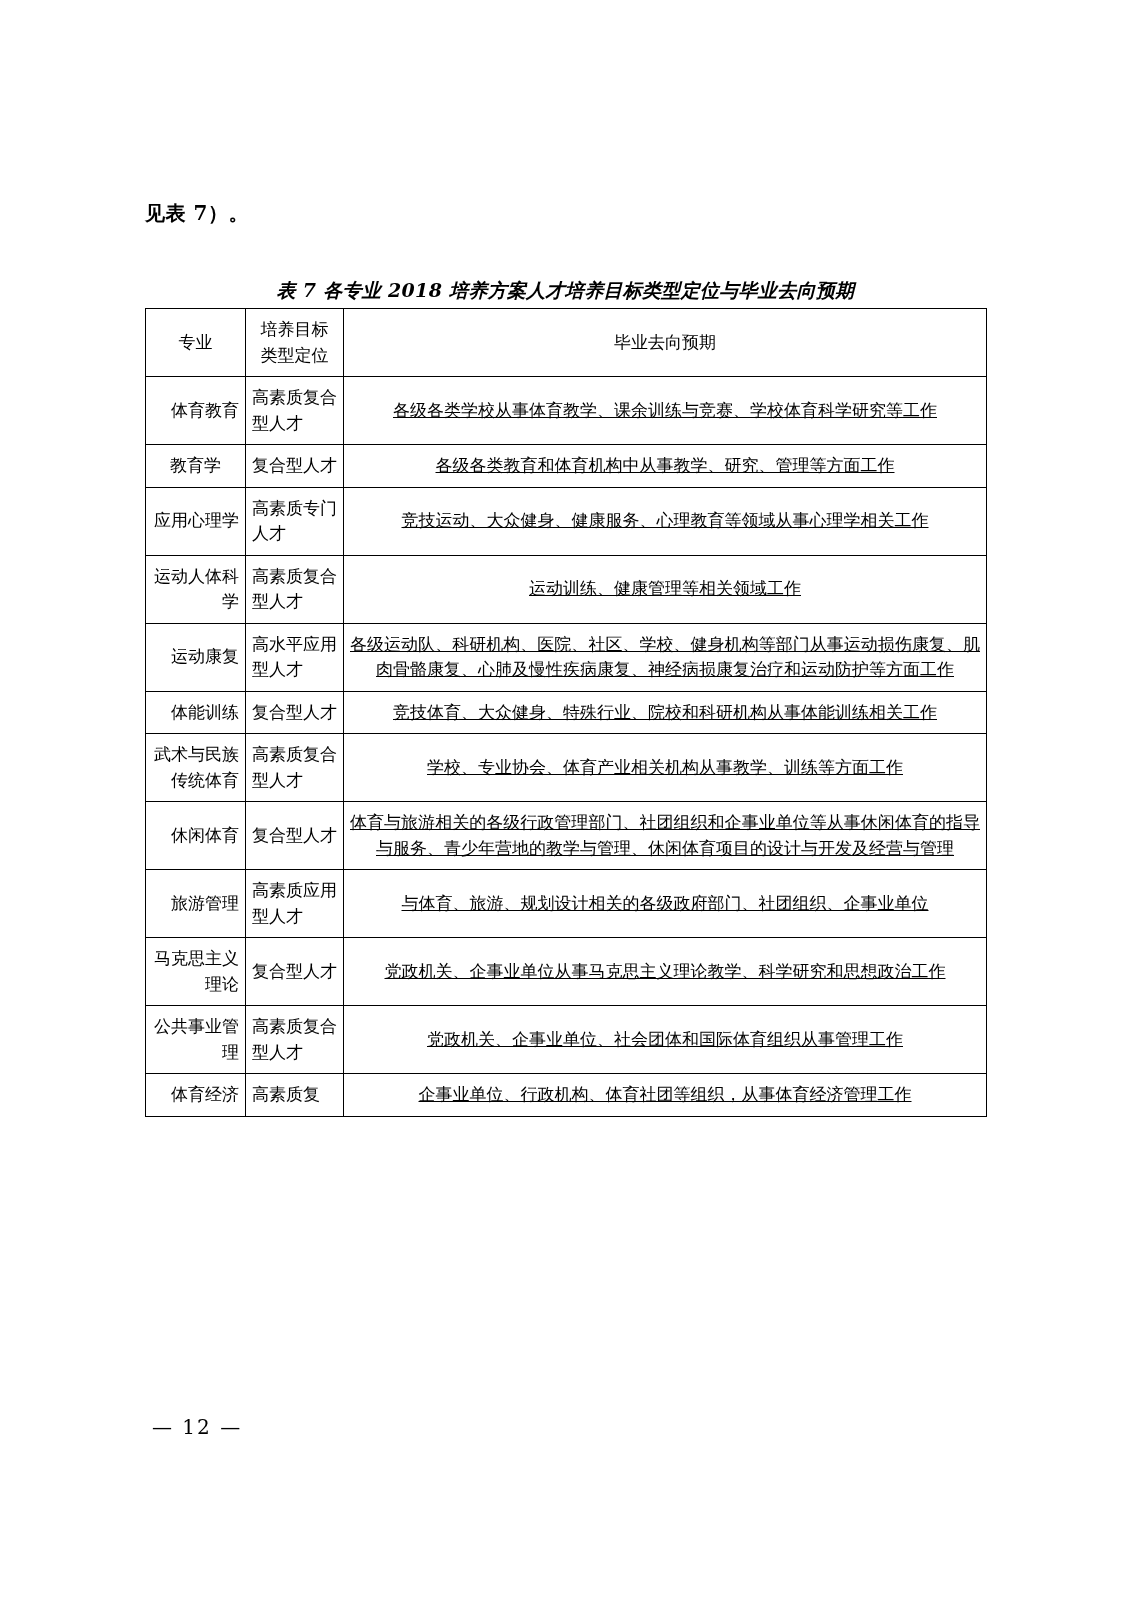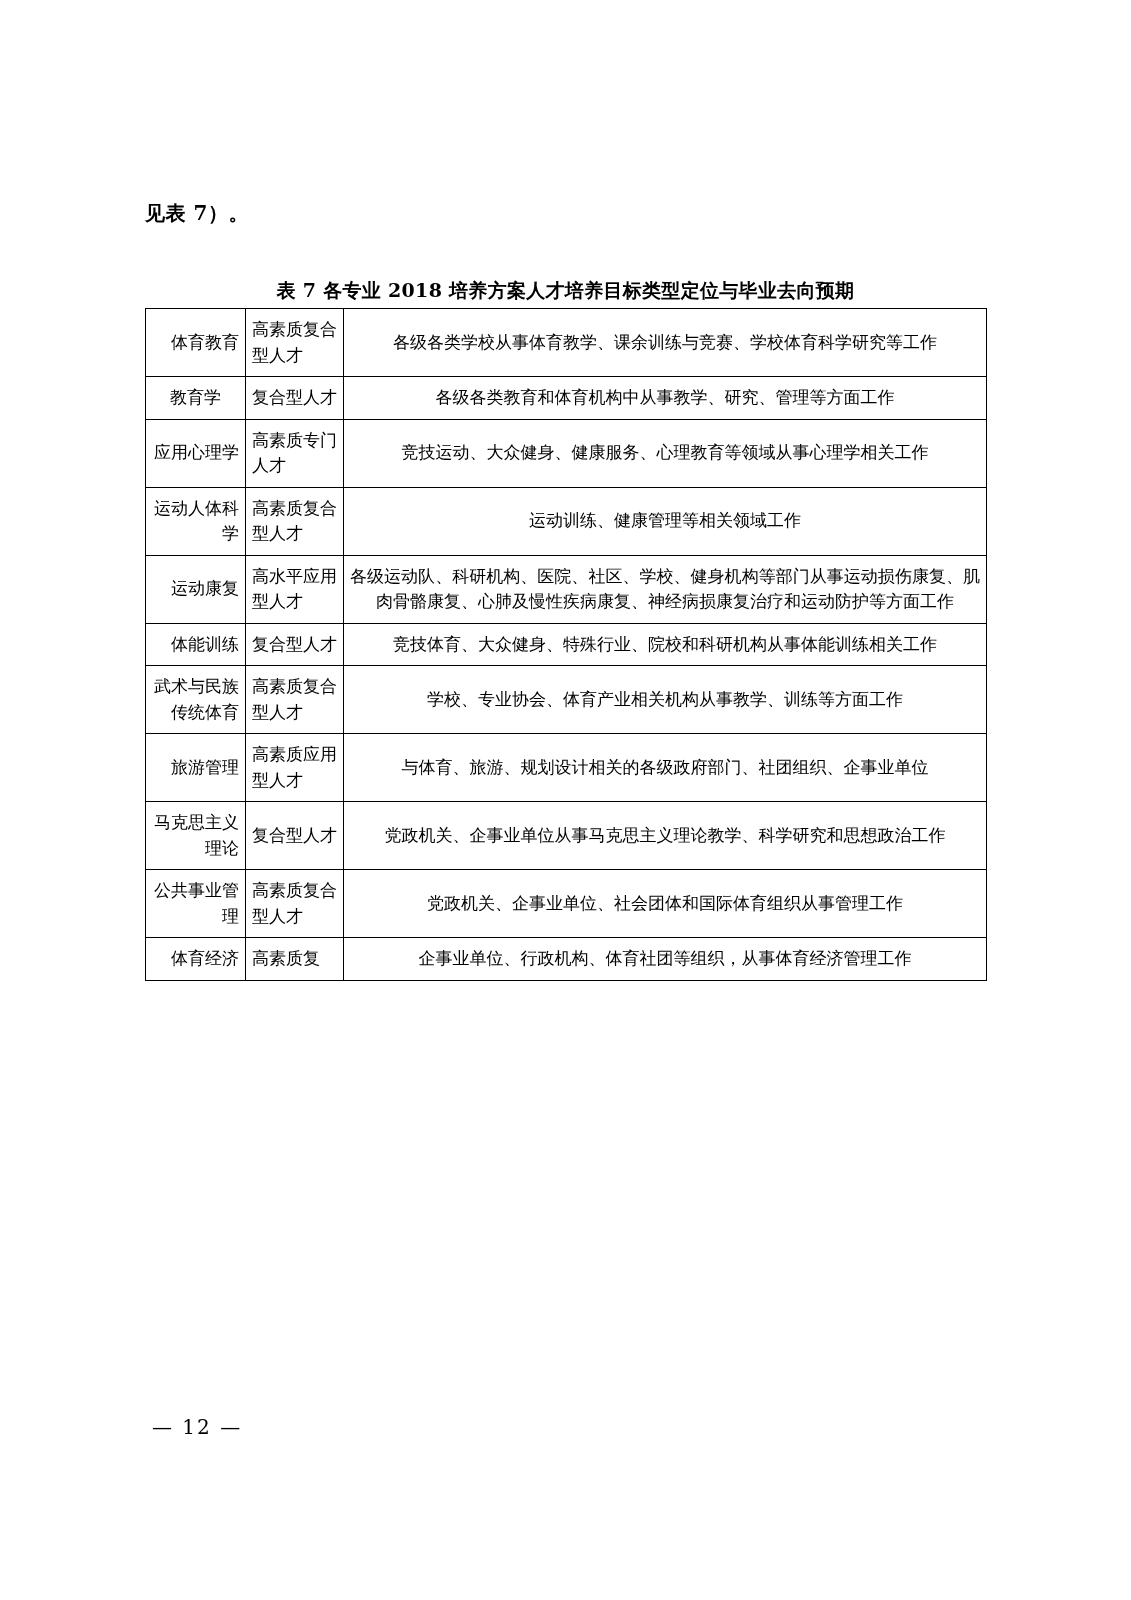--- a/index.html
+++ b/index.html
@@ -32,20 +32,21 @@
   }
   .table-title {
     position: absolute;
     left: 0;
     right: 0;
     top: 278px;
     text-align: center;
     font-size: 19px;
     font-weight: bold;
     letter-spacing: 0.3px;
+    font-style: italic;
   }
   table.main {
     position: absolute;
     left: 145px;
     top: 308px;
     width: 841px;
     border-collapse: collapse;
     table-layout: fixed;
   }
   table.main td, table.main th {
@@ -77,20 +78,21 @@
   .cell-type {
     text-align: left;
     padding-left: 8px;
     font-size: 17px;
   }
   .cell-dest {
     text-align: center;
     padding-left: 12px;
     padding-right: 12px;
     font-size: 17px;
+    text-decoration: underline;
   }
   .cell-dest.justify {
     text-align: justify;
     text-align-last: center;
     margin-top: 13px;
   }
   .page-number {
     position: absolute;
     left: 152px;
     top: 1415px;
@@ -107,20 +109,28 @@
 
   <div class="table-title">表 7 各专业 2018 培养方案人才培养目标类型定位与毕业去向预期</div>
 
   <table class="main">
     <colgroup>
       <col class="c1">
       <col class="c2">
       <col class="c3">
     </colgroup>
     <tbody>
+      <tr>
+        <td class="hdr-major">专业</td>
+        <td class="hdr-major">
+          <div>培养目标</div>
+          <div>类型定位</div>
+        </td>
+        <td class="hdr-major">毕业去向预期</td>
+      </tr>
 
       <tr>
         <td class="cell-major">体育教育</td>
         <td class="cell-type">高素质复合型人才</td>
         <td class="cell-dest">各级各类学校从事体育教学、课余训练与竞赛、学校体育科学研究等工作</td>
       </tr>
 
       <tr>
         <td class="cell-major center">教育学</td>
         <td class="cell-type">复合型人才</td>
@@ -150,20 +160,25 @@
         <td class="cell-type">复合型人才</td>
         <td class="cell-dest">竞技体育、大众健身、特殊行业、院校和科研机构从事体能训练相关工作</td>
       </tr>
 
       <tr>
         <td class="cell-major">武术与民族传统体育</td>
         <td class="cell-type">高素质复合型人才</td>
         <td class="cell-dest">学校、专业协会、体育产业相关机构从事教学、训练等方面工作</td>
       </tr>
 
+      <tr>
+        <td class="cell-major">休闲体育</td>
+        <td class="cell-type">复合型人才</td>
+        <td class="cell-dest justify">体育与旅游相关的各级行政管理部门、社团组织和企事业单位等从事休闲体育的指导与服务、青少年营地的教学与管理、休闲体育项目的设计与开发及经营与管理</td>
+      </tr>
 
       <tr>
         <td class="cell-major">旅游管理</td>
         <td class="cell-type">高素质应用型人才</td>
         <td class="cell-dest">与体育、旅游、规划设计相关的各级政府部门、社团组织、企事业单位</td>
       </tr>
 
       <tr>
         <td class="cell-major">马克思主义理论</td>
         <td class="cell-type">复合型人才</td>

